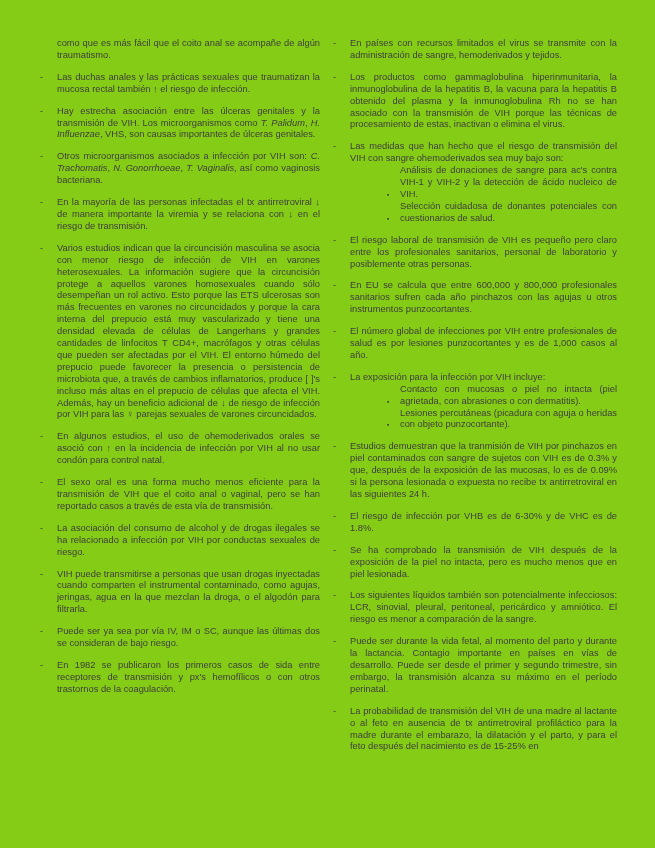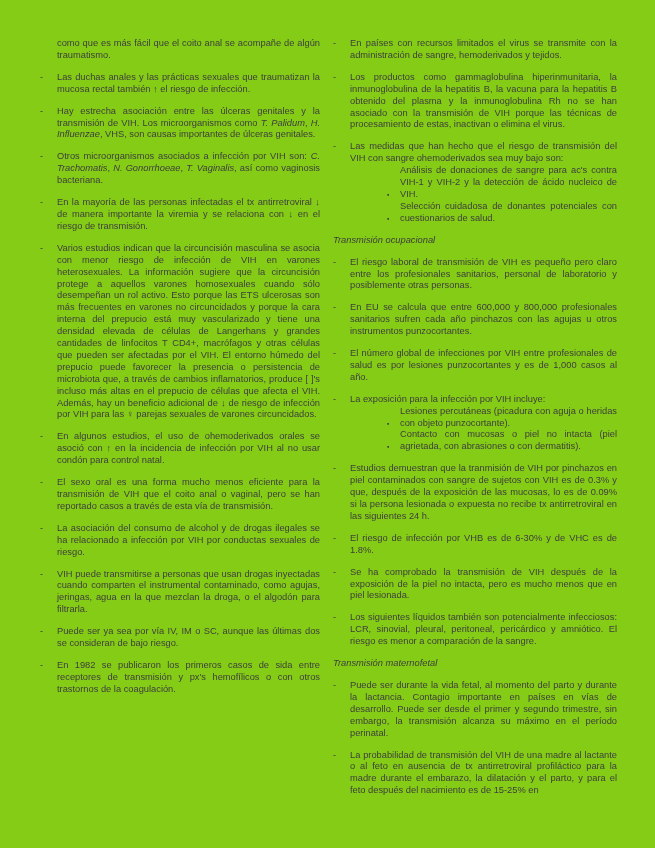--- a/index.html
+++ b/index.html
@@ -95,60 +95,58 @@
       <div class="para">
         <span class="dash">-</span>
         <div class="ptext">Las medidas que han hecho que el riesgo de transmisión del VIH con sangre ohemoderivados sea muy bajo son:<div class="sub">
             <span class="square">▪</span>
             <div class="subtext">Análisis de donaciones de sangre para ac's contra VIH-1 y VIH-2 y la detección de ácido nucleico de VIH.</div>
           </div><div class="sub">
             <span class="square">▪</span>
             <div class="subtext">Selección cuidadosa de donantes potenciales con cuestionarios de salud.</div>
           </div></div>
       </div>
-      <div class="heading">Transmisión ocupacional</div>
       <div class="para">
         <span class="dash">-</span>
         <div class="ptext">El riesgo laboral de transmisión de VIH es pequeño pero claro entre los profesionales sanitarios, personal de laboratorio y posiblemente otras personas.</div>
       </div>
       <div class="para">
         <span class="dash">-</span>
         <div class="ptext">En EU se calcula que entre 600,000 y 800,000 profesionales sanitarios sufren cada año pinchazos con las agujas u otros instrumentos punzocortantes.</div>
       </div>
       <div class="para">
         <span class="dash">-</span>
         <div class="ptext">El número global de infecciones por VIH entre profesionales de salud es por lesiones punzocortantes y es de 1,000 casos al año.</div>
       </div>
       <div class="para">
         <span class="dash">-</span>
         <div class="ptext">La exposición para la infección por VIH incluye:<div class="sub">
             <span class="square">▪</span>
-            <div class="subtext">Lesiones percutáneas (picadura con aguja o heridas con objeto punzocortante).</div>
+            <div class="subtext">Contacto con mucosas o piel no intacta (piel agrietada, con abrasiones o con dermatitis).</div>
           </div><div class="sub">
             <span class="square">▪</span>
-            <div class="subtext">Contacto con mucosas o piel no intacta (piel agrietada, con abrasiones o con dermatitis).</div>
+            <div class="subtext">Lesiones percutáneas (picadura con aguja o heridas con objeto punzocortante).</div>
           </div></div>
       </div>
       <div class="para">
         <span class="dash">-</span>
         <div class="ptext">Estudios demuestran que la tranmisión de VIH por pinchazos en piel contaminados con sangre de sujetos con VIH es de 0.3% y que, después de la exposición de las mucosas, lo es de 0.09% si la persona lesionada o expuesta no recibe tx antirretroviral en las siguientes 24 h.</div>
       </div>
       <div class="para">
         <span class="dash">-</span>
         <div class="ptext">El riesgo de infección por VHB es de 6-30% y de VHC es de 1.8%.</div>
       </div>
       <div class="para">
         <span class="dash">-</span>
         <div class="ptext">Se ha comprobado la transmisión de VIH después de la exposición de la piel no intacta, pero es mucho menos que en piel lesionada.</div>
       </div>
       <div class="para">
         <span class="dash">-</span>
         <div class="ptext">Los siguientes líquidos también son potencialmente infecciosos: LCR, sinovial, pleural, peritoneal, pericárdico y amniótico. El riesgo es menor a comparación de la sangre.</div>
       </div>
-      <div class="heading">Transmisión maternofetal</div>
       <div class="para">
         <span class="dash">-</span>
         <div class="ptext">Puede ser durante la vida fetal, al momento del parto y durante la lactancia. Contagio importante en países en vías de desarrollo. Puede ser desde el primer y segundo trimestre, sin embargo, la transmisión alcanza su máximo en el período perinatal.</div>
       </div>
       <div class="para">
         <span class="dash">-</span>
         <div class="ptext">La probabilidad de transmisión del VIH de una madre al lactante o al feto en ausencia de tx antirretroviral profiláctico para la madre durante el embarazo, la dilatación y el parto, y para el feto después del nacimiento es de 15-25% en</div>
       </div>
     </div>
 </div>

